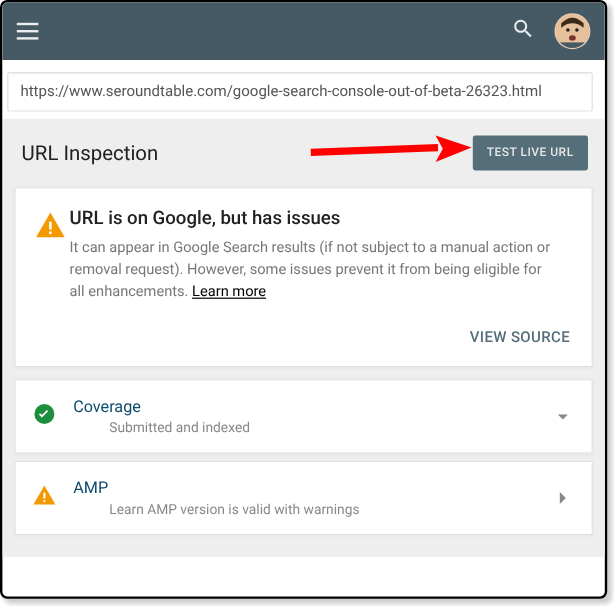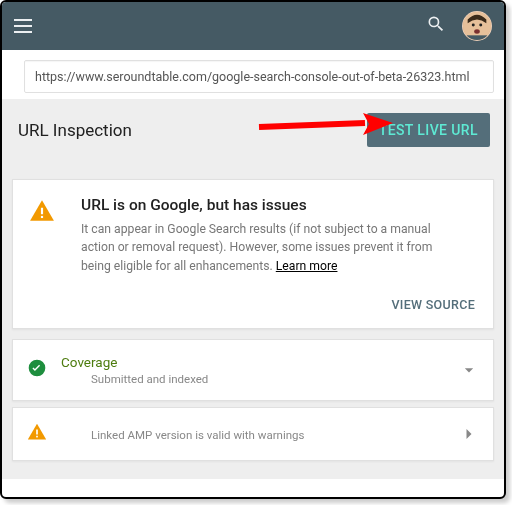--- a/index.html
+++ b/index.html
@@ -5,38 +5,38 @@
   * { box-sizing: border-box; margin: 0; padding: 0; font-family: Roboto, Arial, sans-serif; }
   body { width: 512px; height: 505px; background: #fff; }
   .frame { width: 506px; height: 499px; border: 2px solid #000; border-radius: 6px; overflow: hidden; box-shadow: 4px 4px 4px rgba(0,0,0,.2); position: relative; background:#fff;}
   .topbar { background:#455A64; height:48px; display:flex; align-items:center; justify-content:space-between; padding:0 12px; }
   .topbar-left { display:flex; align-items:center; }
   .hamburger { width:24px; height:24px; display:flex; flex-direction:column; justify-content:center; gap:4px; cursor:pointer;}
   .hamburger span { display:block; height:2px; background:#eceff1; width:18px; }
   .topbar-right { display:flex; align-items:center; gap:16px; }
   .avatar { width:30px; height:30px; border-radius:50%; background:#e0b089; display:flex; align-items:center; justify-content:center; overflow:hidden; border:1px solid rgba(255,255,255,.4);}
   .search-ic svg { width:20px; height:20px; fill:#eceff1; }
-  .urlbar-wrap { padding:10px 10px 6px 22px; background:#fff; }
+  .urlbar-wrap { padding:10px 10px 6px 4px; background:#fff; }
   .urlbar { border:1px solid #e0e0e0; border-radius:2px; padding:8px 10px; font-size:12.5px; color:#555; box-shadow: 0 1px 1px rgba(0,0,0,.04) inset; background:#fff;}
   .content { background:#eeeeee; padding:4px 8px 12px 8px; }
-  .section-head { display:flex; align-items:center; justify-content:space-between; padding:10px 6px 32px 8px; position:relative;}
+  .section-head { display:flex; align-items:center; justify-content:space-between; padding:10px 6px 14px 8px; position:relative;}
   .section-title { font-size:17px; font-weight:400; color:#212121; }
-  .test-btn { background:#546E7A; color:#5eead4; font-size:14px; font-weight:500; letter-spacing:.4px; padding:9px 12px; border:none; border-radius:2px; cursor:pointer; }
+  .test-btn { background:#546E7A; color:#e5e5e5; font-size:10px; font-weight:500; letter-spacing:.4px; padding:9px 12px; border:none; border-radius:2px; cursor:pointer; }
   .arrow-wrap { position:absolute; left:245px; top:6px; }
   .card { background:#fff; border:1px solid #e0e0e0; margin:0 2px 10px 2px; box-shadow:0 1px 2px rgba(0,0,0,.06); }
-  .status-row { display:flex; padding:16px 28px 4px 16px; gap:26px; }
+  .status-row { display:flex; padding:16px 28px 4px 16px; gap:3px; }
   .tri-icon { flex:0 0 auto; margin-top:2px; }
   .status-title { font-size:15.5px; font-weight:500; color:#212121; margin-bottom:6px; }
   .status-desc { font-size:12.2px; line-height:1.5; color:#777; }
   .learn-more { text-decoration:underline; color:#000000; cursor:pointer; }
   .card-actions { display:flex; justify-content:flex-end; gap:26px; padding:18px 18px 16px 0;margin-left:45px; }
   .flat-btn { background:none; border:none; color:#546E7A; font-size:12.5px; font-weight:500; letter-spacing:.3px; cursor:pointer; }
   .row-card { background:#fff; border:1px solid #e0e0e0; margin:0 2px 6px 2px; padding:14px 14px; display:flex; align-items:center; gap:14px; box-shadow:0 1px 2px rgba(0,0,0,.05); cursor:pointer;}
   .row-texts { flex:1 1 auto; }
-  .row-title { font-size:13.5px; color:#4d7c0f; }
+  .row-title { font-size:13.5px; color:#0c4a6e; }
   .row-sub { font-size:11.5px; color:#888; margin-top:2px;margin-left:30px; }
   .chev { width:20px; height:20px; fill:#888; }
   .check-circle { width:20px; height:20px; }
   .section-label { font-size:12.5px; color:#888; padding:10px 4px 6px 4px; }
 </style>
 </head>
 <body>
 
 <div class="frame">
   <div class="topbar">
@@ -122,20 +122,21 @@
 
     <div class="row-card">
       <div>
         <svg width="20" height="20" viewBox="0 0 24 24">
             <path fill="#f29900" d="M1 21h22L12 2 1 21z"></path>
             <rect x="11" y="9" width="2" height="6" fill="#fff"></rect>
             <rect x="11" y="16.5" width="2" height="2" fill="#fff"></rect>
           </svg>
       </div>
       <div class="row-texts">
-        <div class="row-sub">Linked AMP version is valid with warnings</div>
+        <div class="row-title">AMP</div>
+        <div class="row-sub">Learn AMP version is valid with warnings</div>
       </div>
       <svg class="chev" viewBox="0 0 24 24">
           <path d="M9 6l6 6-6 6z"></path>
         </svg>
     </div>
   </div>
 </div>
 
 </body></html>

